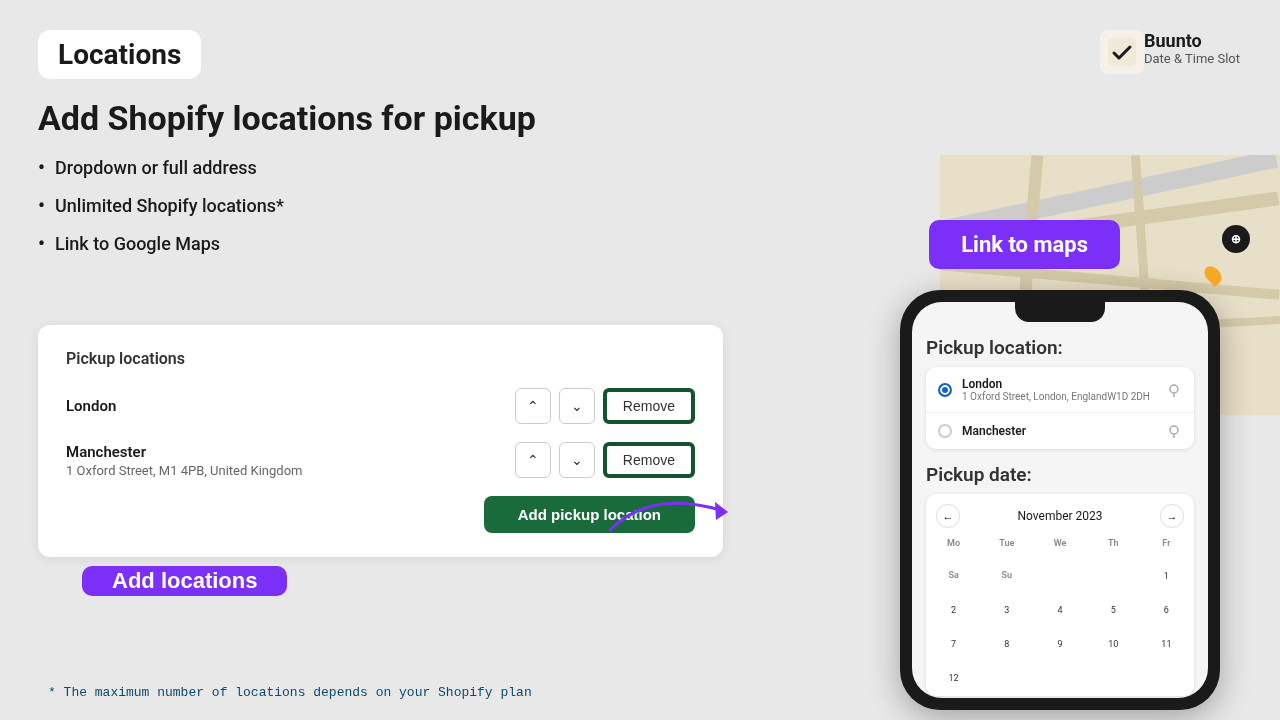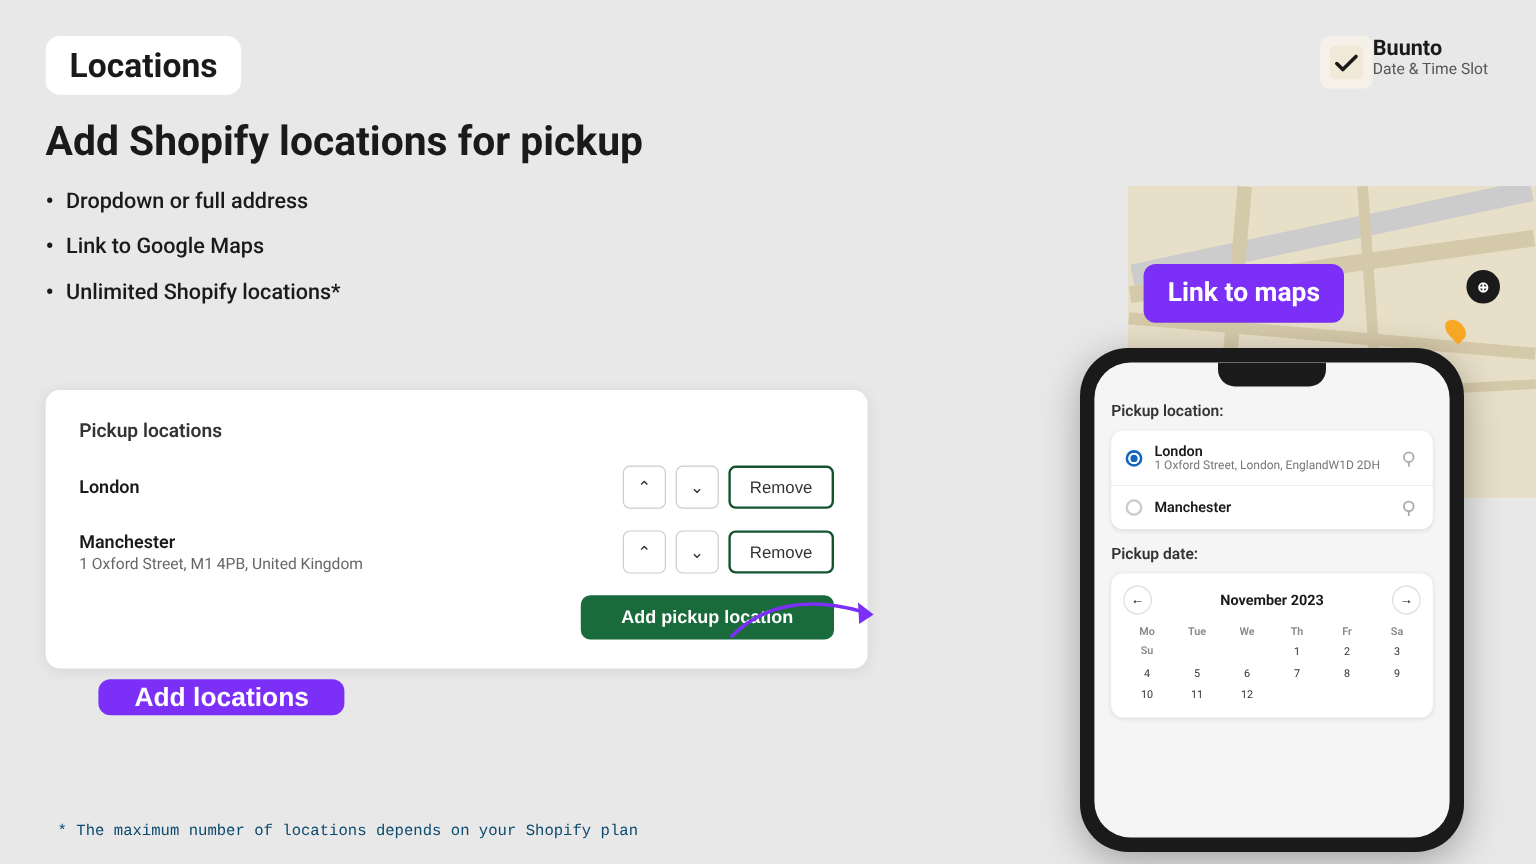--- a/index.html
+++ b/index.html
@@ -142,21 +142,21 @@
       cursor: pointer;
       display: flex;
       align-items: center;
       justify-content: center;
       font-size: 14px;
       color: #333;
     }
     .remove-btn {
       height: 36px;
       padding: 0 16px;
-      border: 2px solid #14532d;
+      border: 4px solid #14532d;
       background: white;
       border-radius: 6px;
       cursor: pointer;
       font-size: 14px;
       color: #333;
     }
     .add-pickup-btn {
       display: block;
       margin-left: auto;
       margin-top: 8px;
@@ -270,21 +270,21 @@
       font-weight: 700;
     }
 
     
     .link-to-maps {
       position: absolute;
       top: 220px;
       right: 160px;
       background: #7b2ff7;
       color: white;
-      padding: 12px 20px;
+      padding: 12px 32px;
       border-radius: 10px;
       font-size: 22px;
       font-weight: 700;
     }
 
     
     .phone-mockup {
       position: absolute;
       top: 290px;
       right: 60px;
@@ -310,21 +310,21 @@
       background: #1a1a1a;
       border-radius: 0 0 14px 14px;
       margin: 0 auto;
       position: relative;
       z-index: 10;
     }
     .phone-content {
       padding: 14px 14px 10px;
     }
     .phone-section-label {
-      font-size: 13px;
+      font-size: 19px;
       font-weight: 600;
       color: #333;
       margin-bottom: 8px;
     }
 
     
     .pickup-options {
       background: white;
       border-radius: 10px;
       overflow: hidden;
@@ -387,27 +387,27 @@
       border: 1px solid #ddd;
       display: flex;
       align-items: center;
       justify-content: center;
       font-size: 11px;
       cursor: pointer;
       background: white;
     }
     .cal-month {
       font-size: 12px;
-      font-weight: 700;
+      font-weight: 400;
       color: #1a1a1a;
     }
     .cal-grid {
       display: grid;
-      grid-template-columns: repeat(6, 1fr);
-      gap: 2px;
+      grid-template-columns: repeat(5, 1fr);
+      gap: 18px;
     }
     .cal-day-name {
       font-size: 9px;
       font-weight: 600;
       color: #888;
       text-align: center;
       padding: 2px 0;
     }
     .cal-day {
       font-size: 9px;
@@ -444,22 +444,22 @@
   <div class="logo-text">
     <span class="logo-name">Buunto</span>
     <span class="logo-sub">Date &amp; Time Slot</span>
   </div>
 </div>
 
 <h1 class="main-heading">Add Shopify locations for pickup</h1>
 
 <ul class="bullet-list">
   <li>Dropdown or full address</li>
+  <li>Unlimited Shopify locations*</li>
   <li>Link to Google Maps</li>
-  <li>Unlimited Shopify locations*</li>
 </ul>
 
 <div class="map-area">
   <div class="map-bg">
     <div class="map-road map-road-w1"></div>
     <div class="map-road map-road-h1"></div>
     <div class="map-road map-road-h2"></div>
     <div class="map-road map-road-h3"></div>
     <div class="map-road map-road-v1"></div>
     <div class="map-road map-road-v2"></div>

